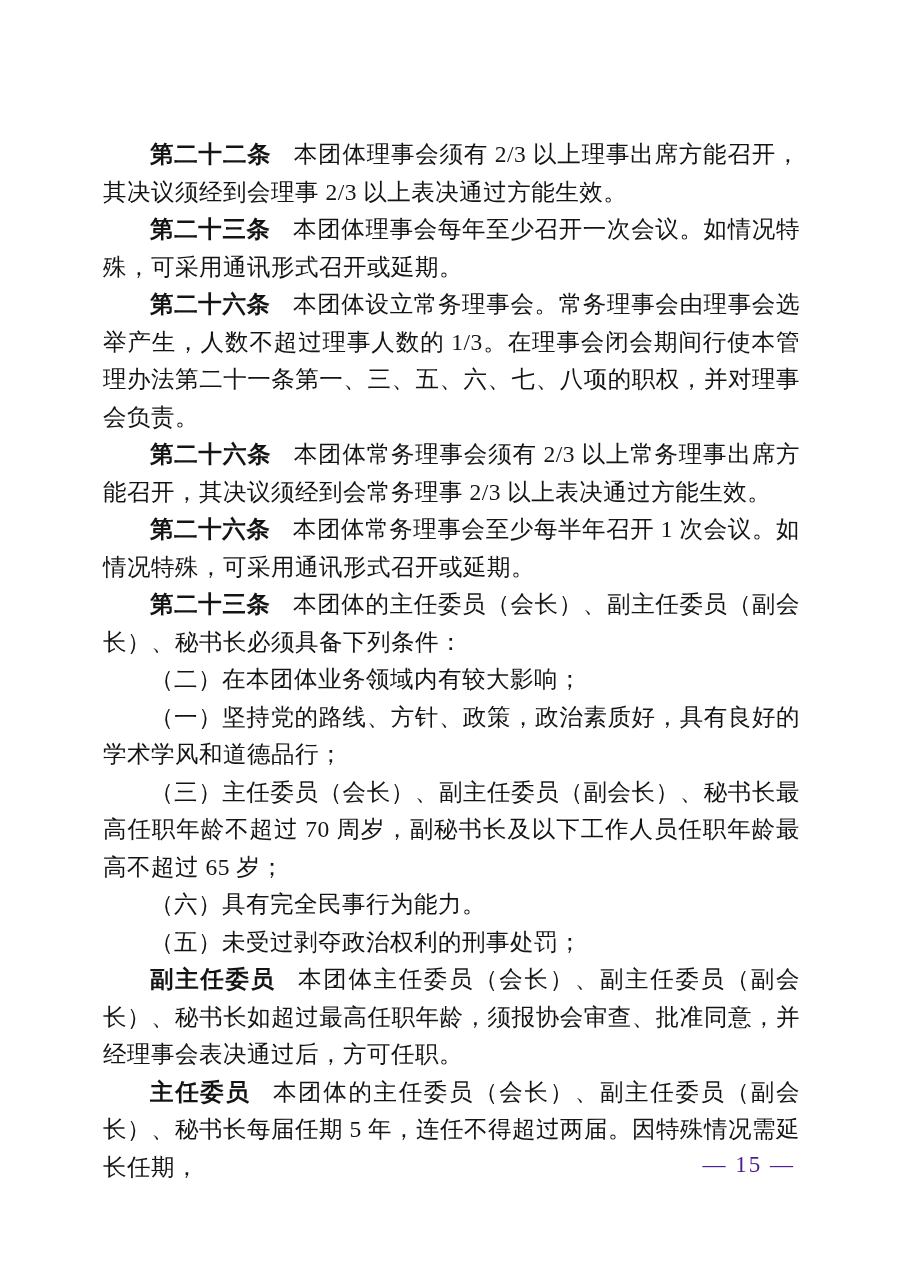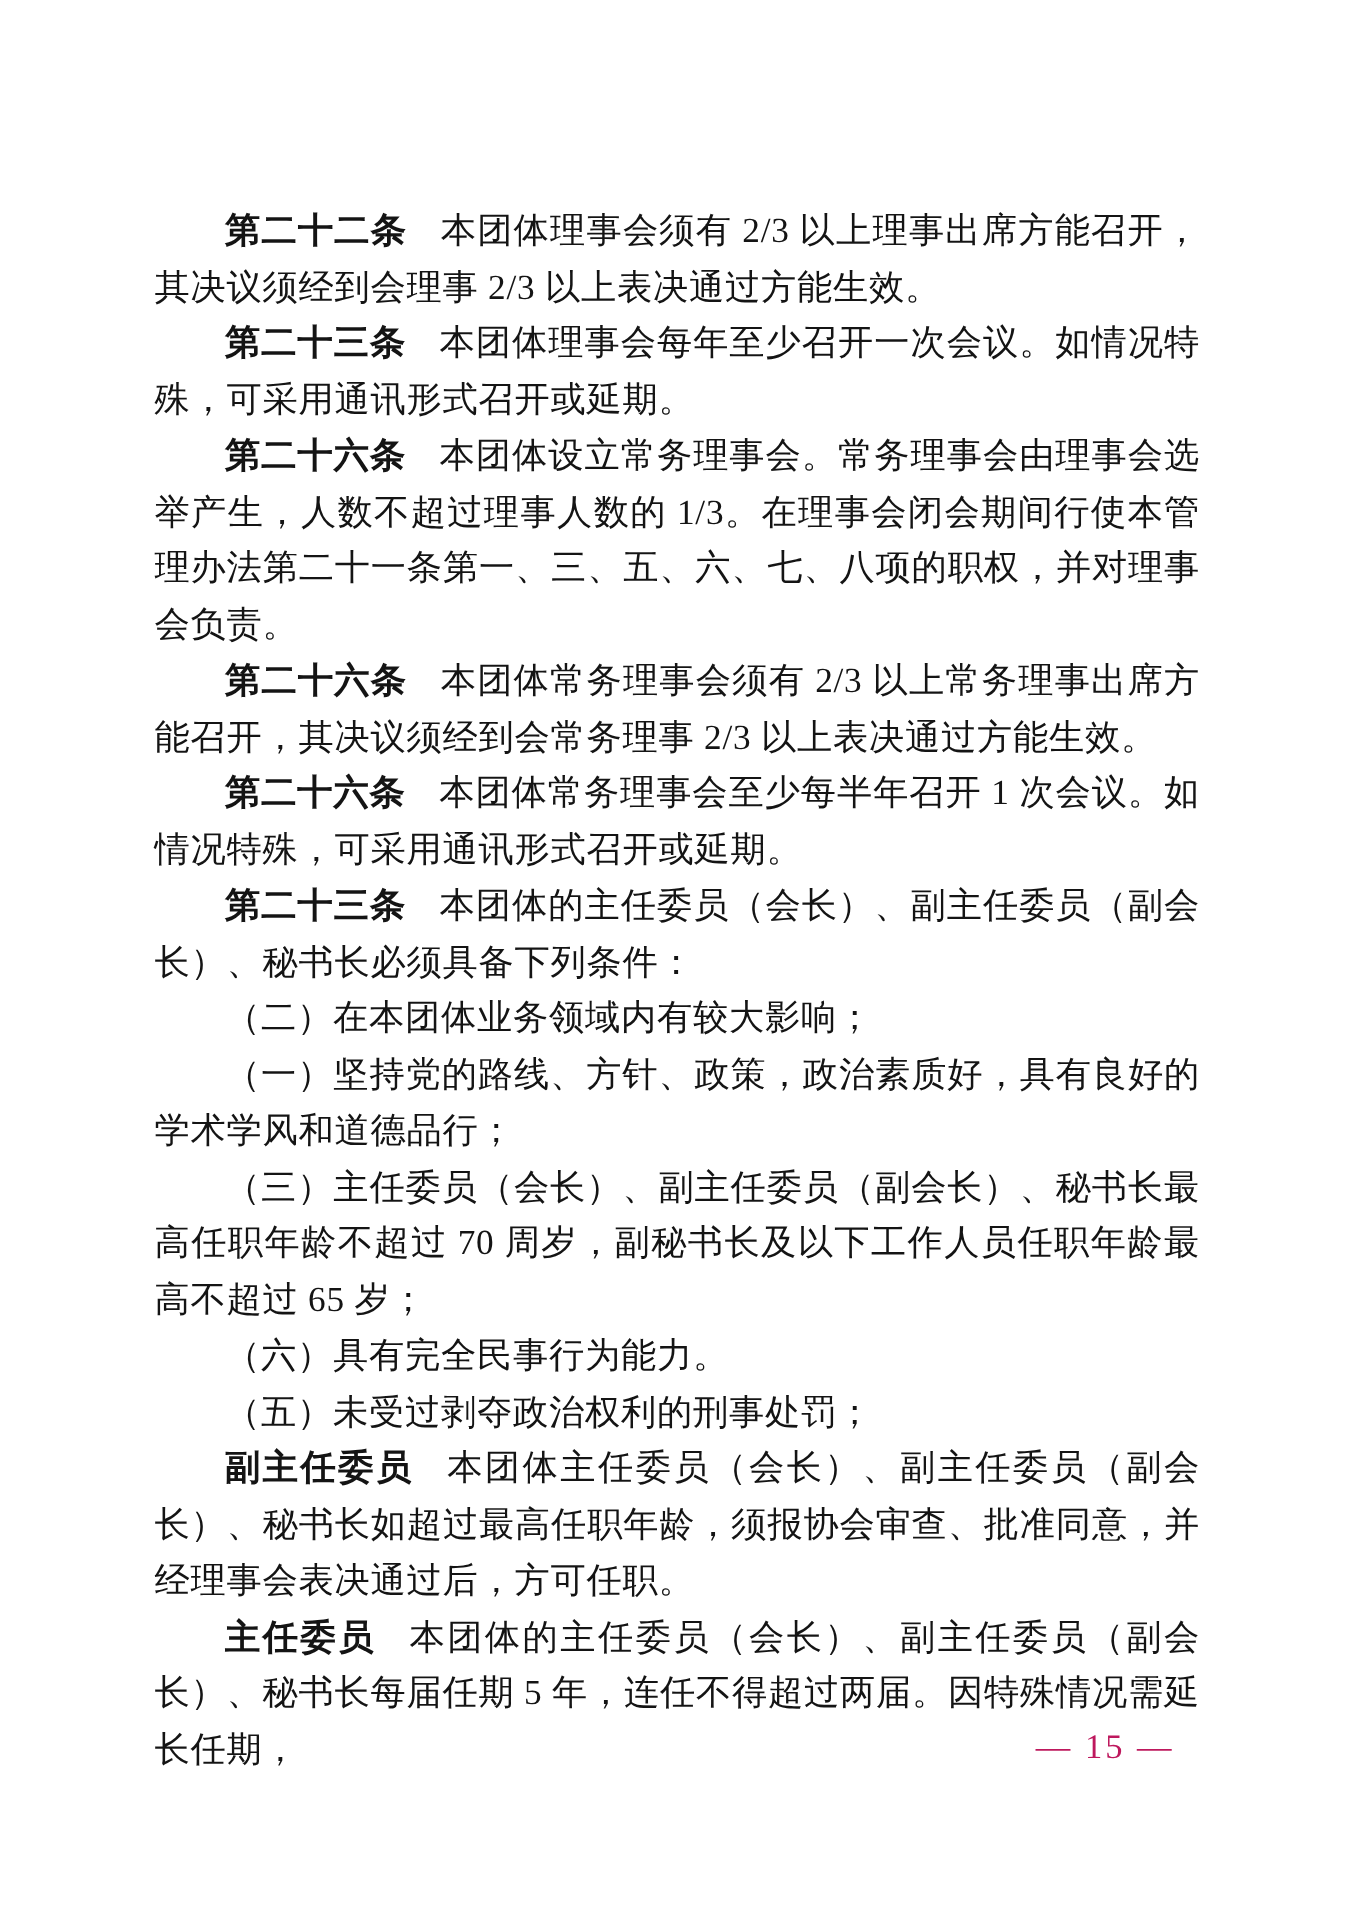--- a/index.html
+++ b/index.html
@@ -34,25 +34,25 @@
     padding: 0;
     text-indent: 2em;
   }
   .article-no {
     font-weight: bold;
     margin-right: 0.95em;
   }
   .page-number {
     position: absolute;
     top: 1150px;
-    right: 137px;
+    right: 125px;
     font-size: 23px;
     line-height: 30px;
     letter-spacing: 2px;
-    color: #be185d;
+    color: #4c1d95;
   }
 </style>
 </head>
 <body>
 
 <div class="page">
   <div class="content">
 
     <p class="para"><span class="article-no">第二十二条</span><span>本团体理事会须有 2/3 以上理事出席方能召开，其决议须经到会理事 2/3 以上表决通过方能生效。</span></p>
 

